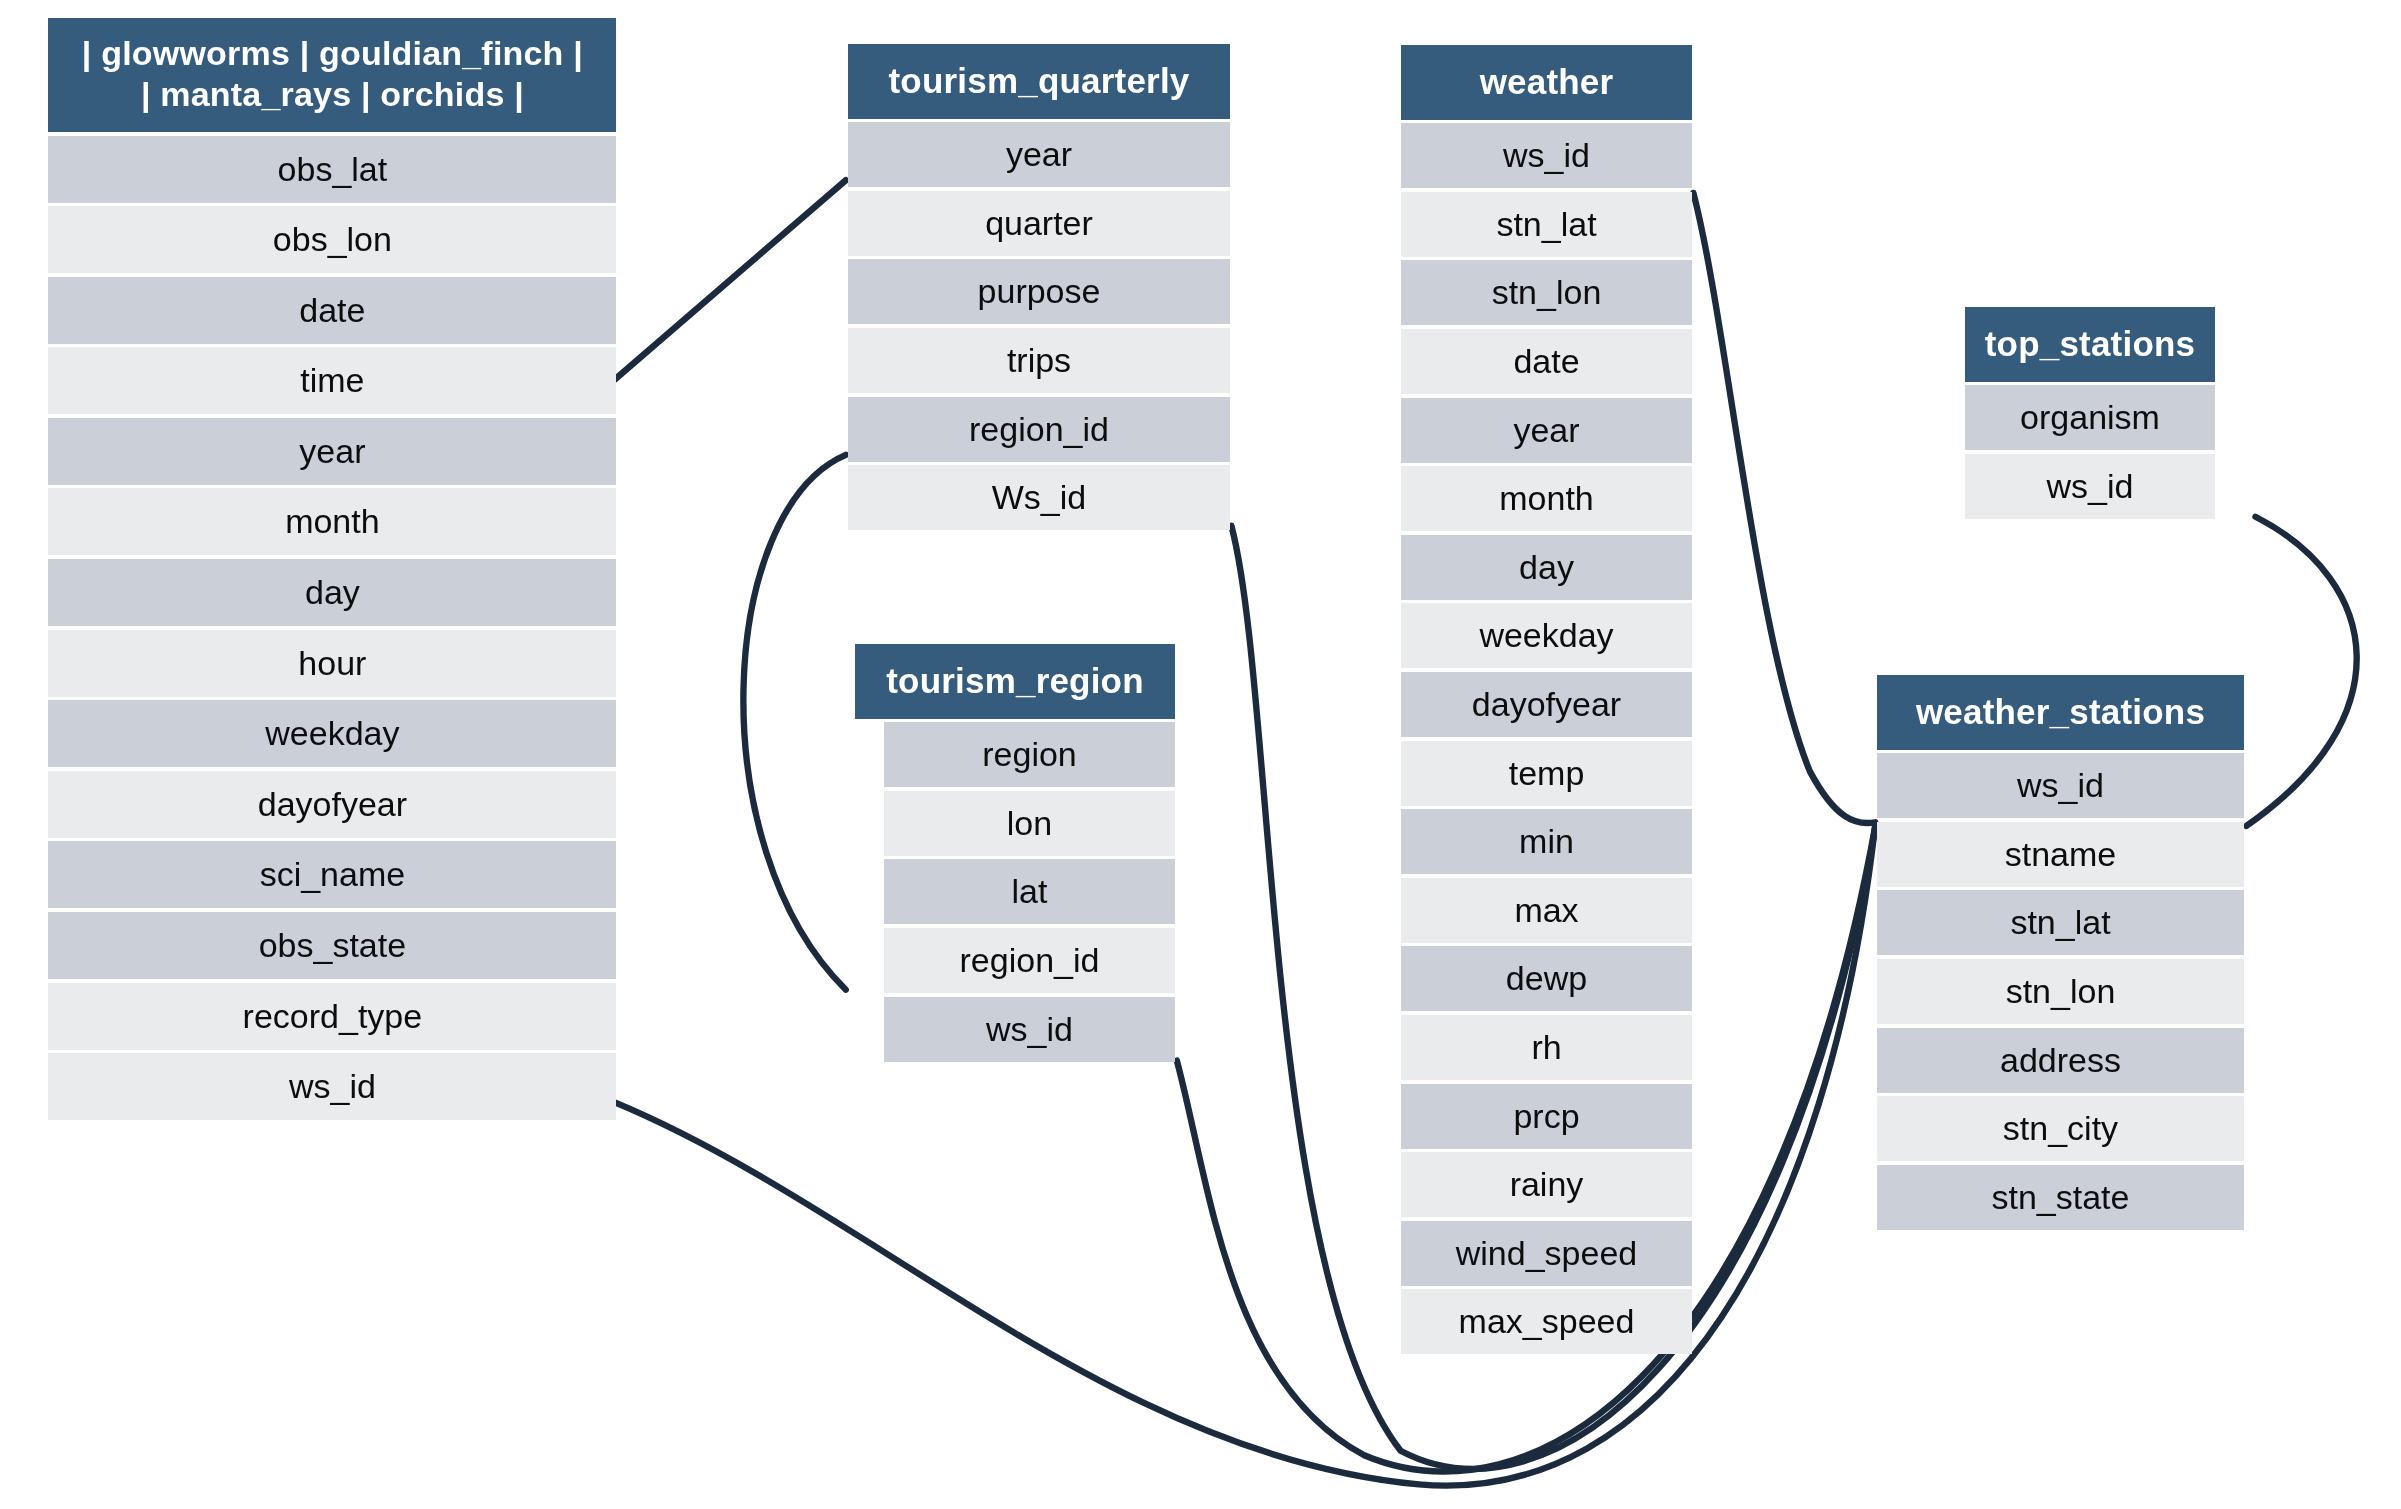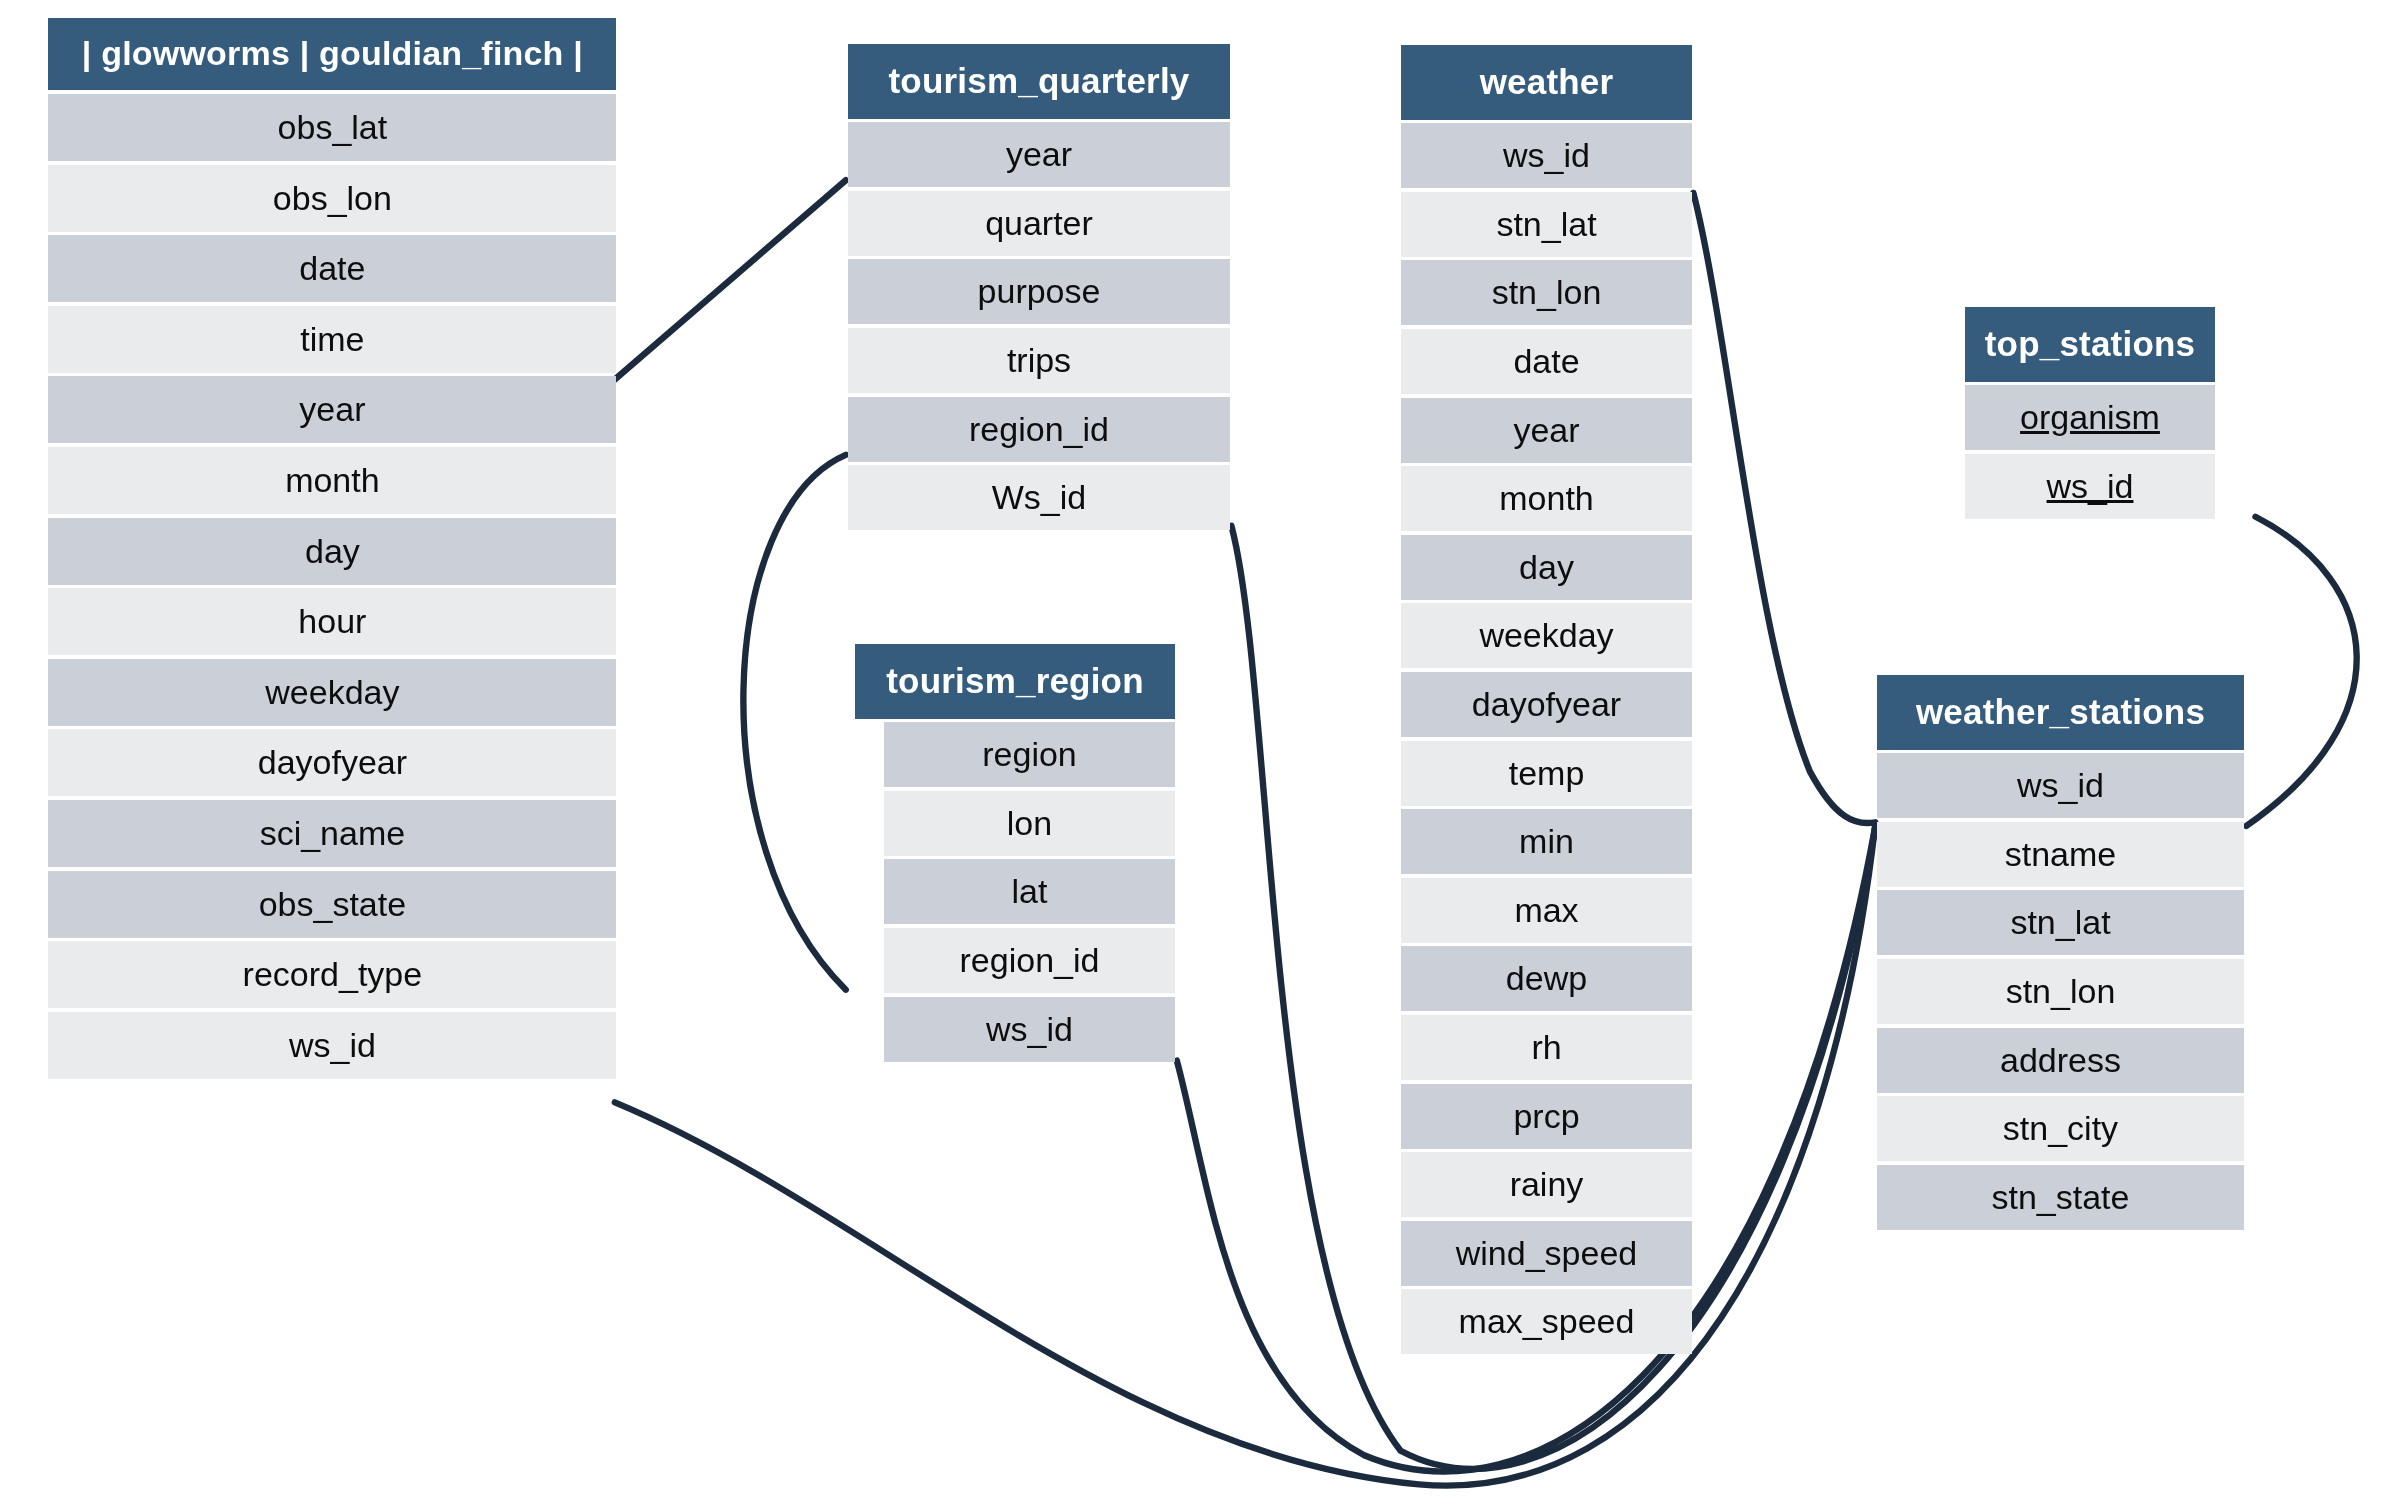--- a/index.html
+++ b/index.html
@@ -68,21 +68,21 @@
   .t-tourism-quarterly { left: 848px; top: 44px; width: 382px; }
   .t-tourism-quarterly .field-row { height: 65px; }
 
   .t-tourism-region { left: 855px; top: 644px; width: 320px; }
   .t-tourism-region .field-row { height: 65px; margin-left: 29px; }
 
   .t-weather { left: 1401px; top: 45px; width: 291px; }
   .t-weather .field-row { height: 65px; }
 
   .t-top-stations { left: 1965px; top: 307px; width: 250px; }
-  .t-top-stations .field-row { height: 65px; text-decoration: underline; }
+  .t-top-stations .field-row { height: 65px; }
 
   .t-weather-stations { left: 1877px; top: 675px; width: 367px; }
   .t-weather-stations .field-row { height: 65px; }
 </style>
 </head>
 <body>
 
 <div id="canvas">
 
   <svg id="edges" viewBox="0 0 2640 1660" xmlns="http://www.w3.org/2000/svg">
@@ -93,20 +93,21 @@
       <path d="M 1294 1166 C 1330 1300, 1350 1520, 1500 1600 C 1680 1676, 1950 1520, 2062 908"></path>
       <path d="M 676 1212 C 960 1330, 1220 1600, 1560 1632 C 1830 1656, 2010 1360, 2062 906"></path>
       <path d="M 1862 212 C 1900 360, 1930 700, 1990 848 C 2018 900, 2040 908, 2062 904"></path>
       <path d="M 2480 568 C 2620 640, 2640 790, 2470 908"></path>
     </g>
   </svg>
 
   <div class="table-card t-observations">
     <div class="table-header two-line">
       <div>| glowworms | gouldian_finch |</div>
+      <div>| manta_rays | orchids |</div>
     </div>
     <div class="field-row even">obs_lat</div>
     <div class="field-row odd">obs_lon</div>
     <div class="field-row even">date</div>
     <div class="field-row odd">time</div>
     <div class="field-row even">year</div>
     <div class="field-row odd">month</div>
     <div class="field-row even">day</div>
     <div class="field-row odd">hour</div>
     <div class="field-row even">weekday</div>

